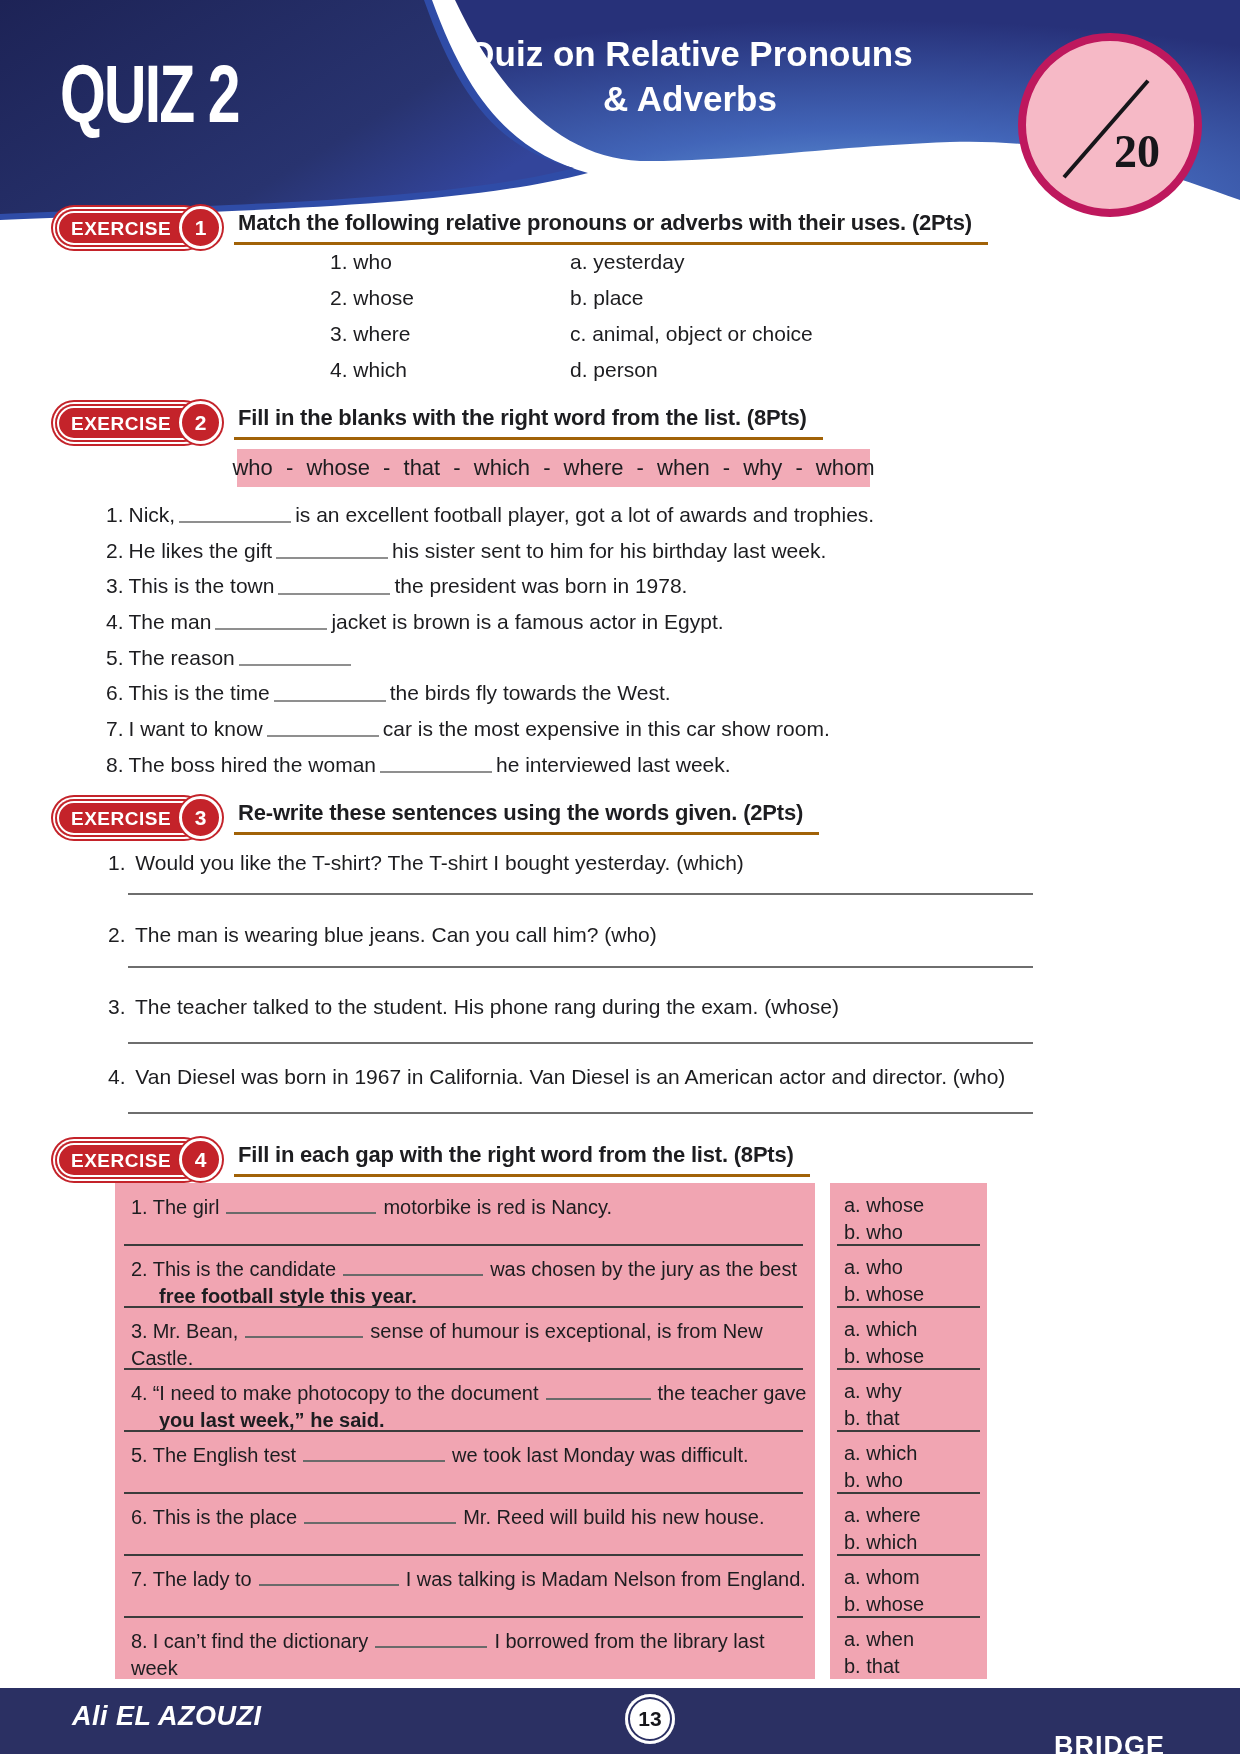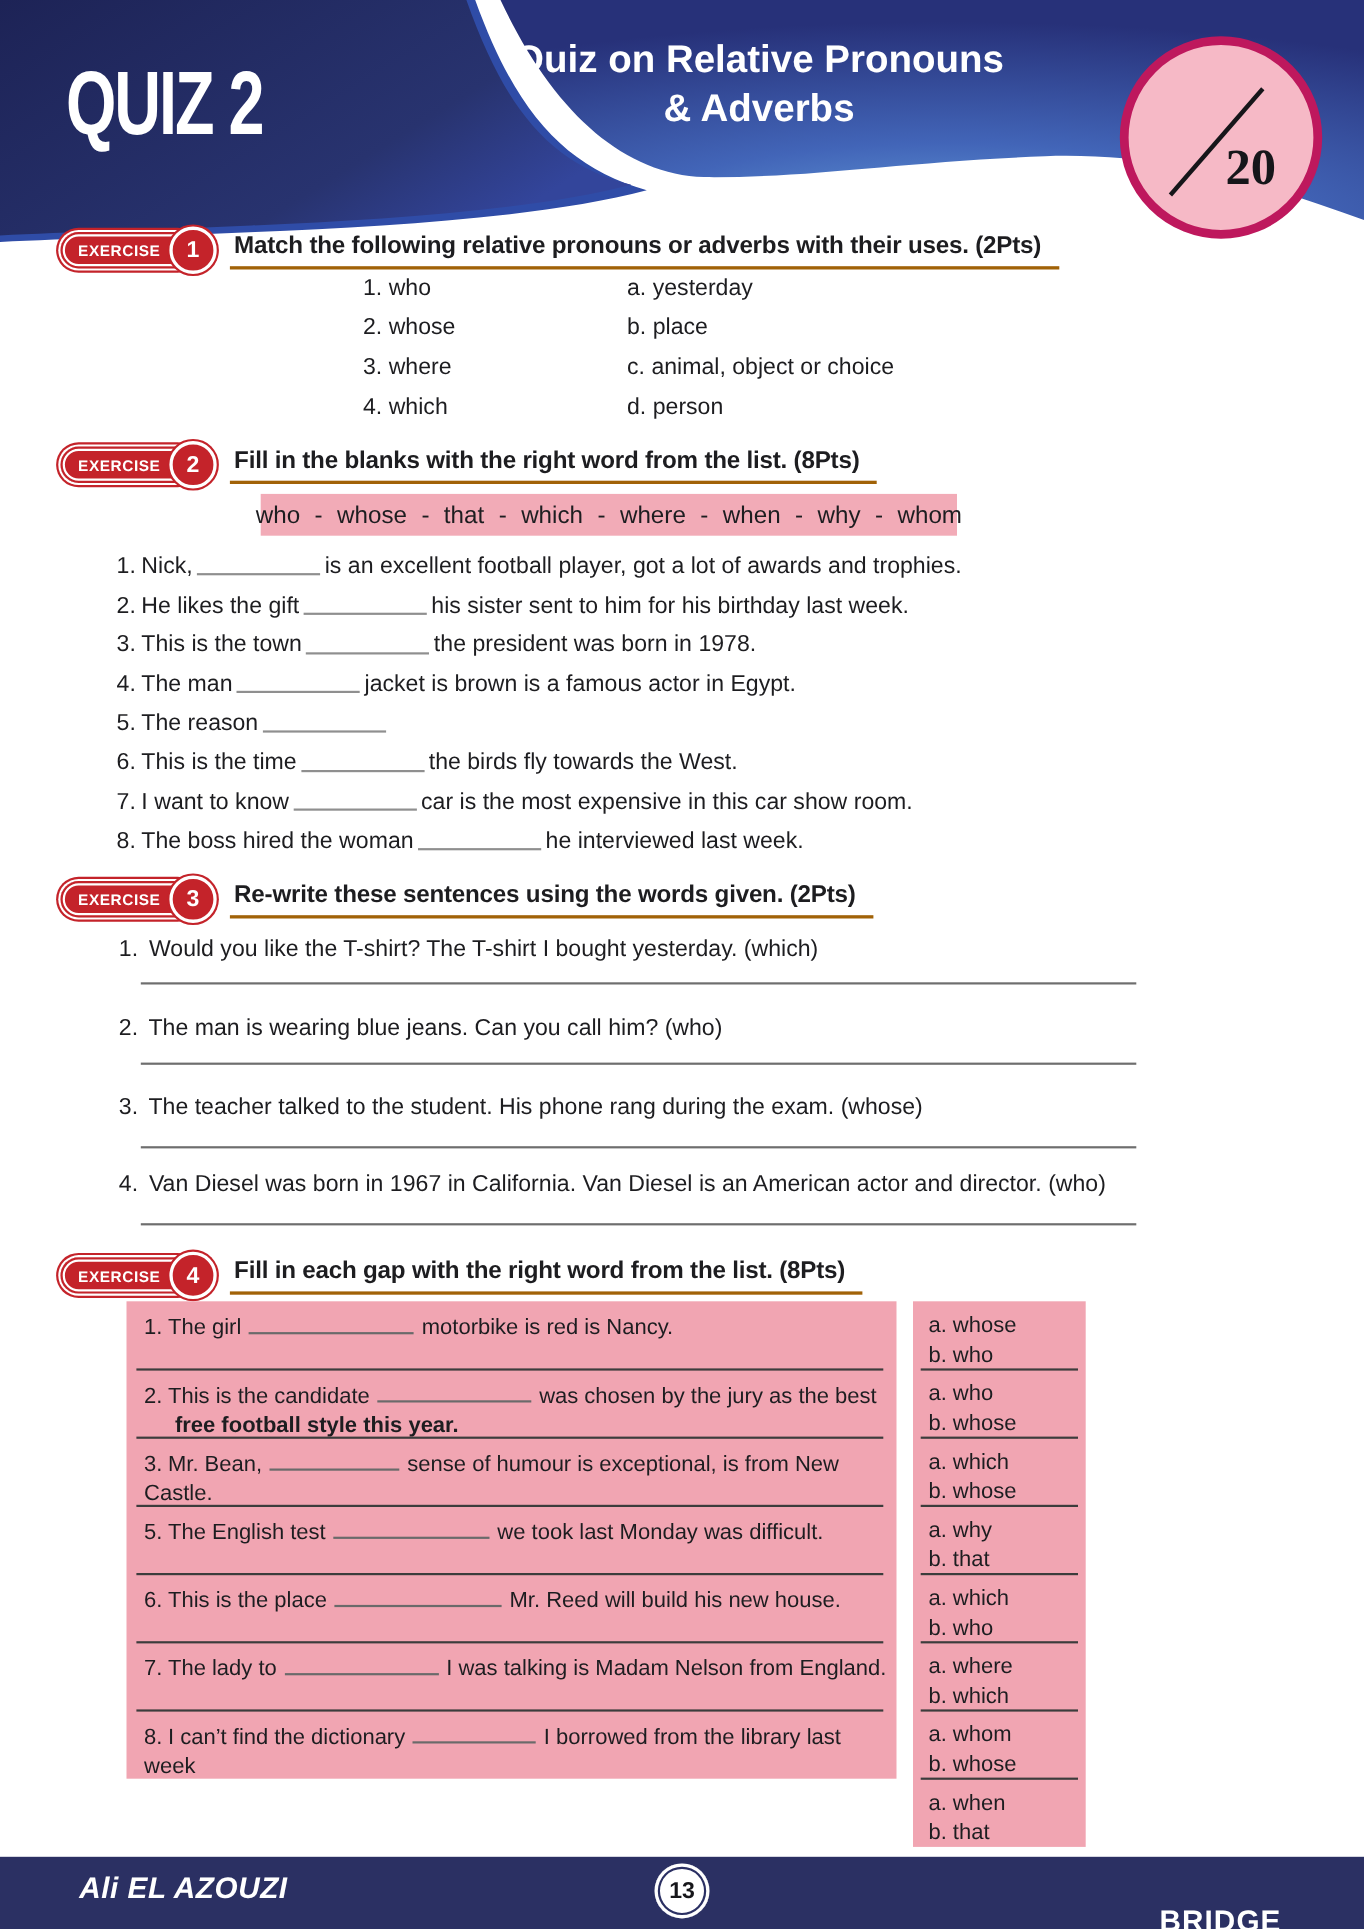--- a/index.html
+++ b/index.html
@@ -25,21 +25,21 @@
     transform:rotate(-49deg);transform-origin:center;
   }
   .score-value{
     position:absolute;left:88px;top:84px;font-family:"Liberation Serif",serif;
     font-size:46px;font-weight:700;color:#16161a;
   }
   
   .ex-head{position:absolute;left:55px;display:flex;align-items:center;z-index:2;}
   .badge{display:flex;align-items:center;}
   .badge-pill{
-    display:inline-block;background:#c4232a;color:#fff;font-weight:700;font-size:14px;line-height:1;
+    display:inline-block;background:#c4232a;color:#fff;font-weight:700;font-size:19px;line-height:1;
     padding:10px 32px 9px 16px;border-radius:20px;letter-spacing:0.5px;
     box-shadow: inset 0 0 0 2px #c4232a, inset 0 0 0 4px #ffffff, 0 0 0 2px #ffffff, 0 0 0 4px #c4232a;
   }
   .badge-num{
     width:37px;height:37px;border-radius:50%;background:#c4232a;color:#fff;font-weight:700;font-size:21px;
     display:flex;align-items:center;justify-content:center;border:3px solid #fff;
     box-shadow:0 0 0 2px #c4232a;margin-left:-24px;position:relative;
   }
   .ex-title{
     margin-left:12px;font-size:22px;font-weight:700;line-height:24px;
@@ -80,21 +80,21 @@
   .footer{position:absolute;left:0;top:1688px;width:1240px;height:66px;background:#2b3063;z-index:2;}
   .footer-author{
     position:absolute;left:72px;top:0;height:56px;display:flex;align-items:center;
     color:#fff;font-size:27px;font-weight:700;font-style:italic;letter-spacing:0.5px;
   }
   .footer-brand{
     position:absolute;right:75px;top:0;height:56px;display:flex;align-items:center;
     color:#fff;font-size:27px;font-weight:700;letter-spacing:1px;margin-top:30px;
   }
   .page-circle{
-    position:absolute;left:595px;top:6px;width:50px;height:50px;border-radius:50%;background:#fff;
+    position:absolute;left:625px;top:6px;width:50px;height:50px;border-radius:50%;background:#fff;
     display:flex;align-items:center;justify-content:center;
     box-shadow: inset 0 0 0 3px #ffffff, inset 0 0 0 5px #2b3063;
     color:#16161a;font-size:21px;font-weight:700;
   }
 </style>
 </head>
 <body>
 
 <svg class="header-svg" width="1240" height="222" viewBox="0 0 1240 222">
   <defs>
@@ -258,20 +258,24 @@
     <span class="q4-num">1.</span><span>The girl</span><span class="q4-blank" style="width:150px;"></span><span>motorbike is red is Nancy.</span>
   </div>
   <div class="q4-row">
     <span class="q4-num">2.</span><span>This is the candidate</span><span class="q4-blank" style="width:140px;"></span><span>was chosen by the jury as the best</span>
     <div class="q4-line2">free football style this year.</div>
   </div>
   <div class="q4-row">
     <span class="q4-num">3.</span><span>Mr. Bean,</span><span class="q4-blank" style="width:118px;"></span><span>sense of humour is exceptional, is from New Castle.</span>
   </div>
   <div class="q4-row">
+    <span class="q4-num">4.</span><span>“I need to make photocopy to the document</span><span class="q4-blank" style="width:105px;"></span><span>the teacher gave</span>
+    <div class="q4-line2">you last week,” he said.</div>
+  </div>
+  <div class="q4-row">
     <span class="q4-num">5.</span><span>The English test</span><span class="q4-blank" style="width:142px;"></span><span>we took last Monday was difficult.</span>
   </div>
   <div class="q4-row">
     <span class="q4-num">6.</span><span>This is the place</span><span class="q4-blank" style="width:152px;"></span><span>Mr. Reed will build his new house.</span>
   </div>
   <div class="q4-row">
     <span class="q4-num">7.</span><span>The lady to</span><span class="q4-blank" style="width:140px;"></span><span>I was talking is Madam Nelson from England.</span>
   </div>
   <div class="q4-row">
     <span class="q4-num">8.</span><span>I can’t find the dictionary</span><span class="q4-blank" style="width:112px;"></span><span>I borrowed from the library last week</span>

